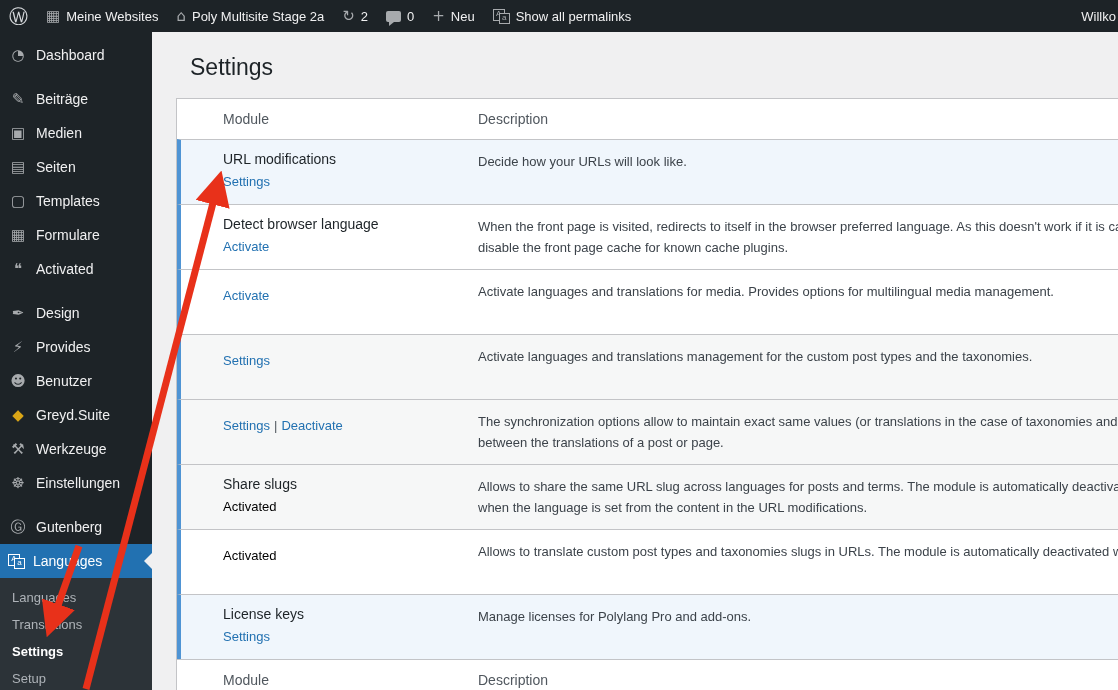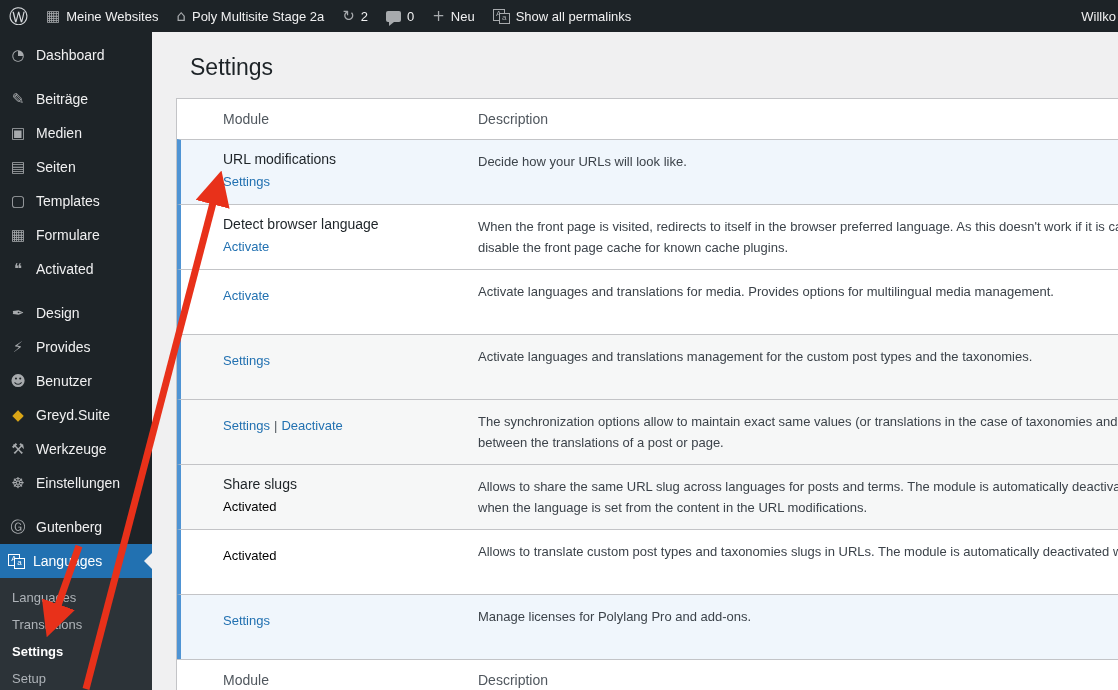--- a/index.html
+++ b/index.html
@@ -224,20 +224,21 @@
 
     <div class="t-row">
       <div class="col-module">
         <div class="module-actions"><span class="action-muted">Activated</span></div>
       </div>
       <div class="col-desc">Allows to translate custom post types and taxonomies slugs in URLs. The module is automatically deactivated when using plain permalinks.</div>
     </div>
 
     <div class="t-row hl">
       <div class="col-module">
+        <div class="module-name">License keys</div>
         <div class="module-actions"><a class="action-link">Settings</a></div>
       </div>
       <div class="col-desc">Manage licenses for Polylang Pro and add-ons.</div>
     </div>
 
     <div class="t-foot">
       <div class="th-module">Module</div>
       <div class="th-desc">Description</div>
     </div>
   </div>

